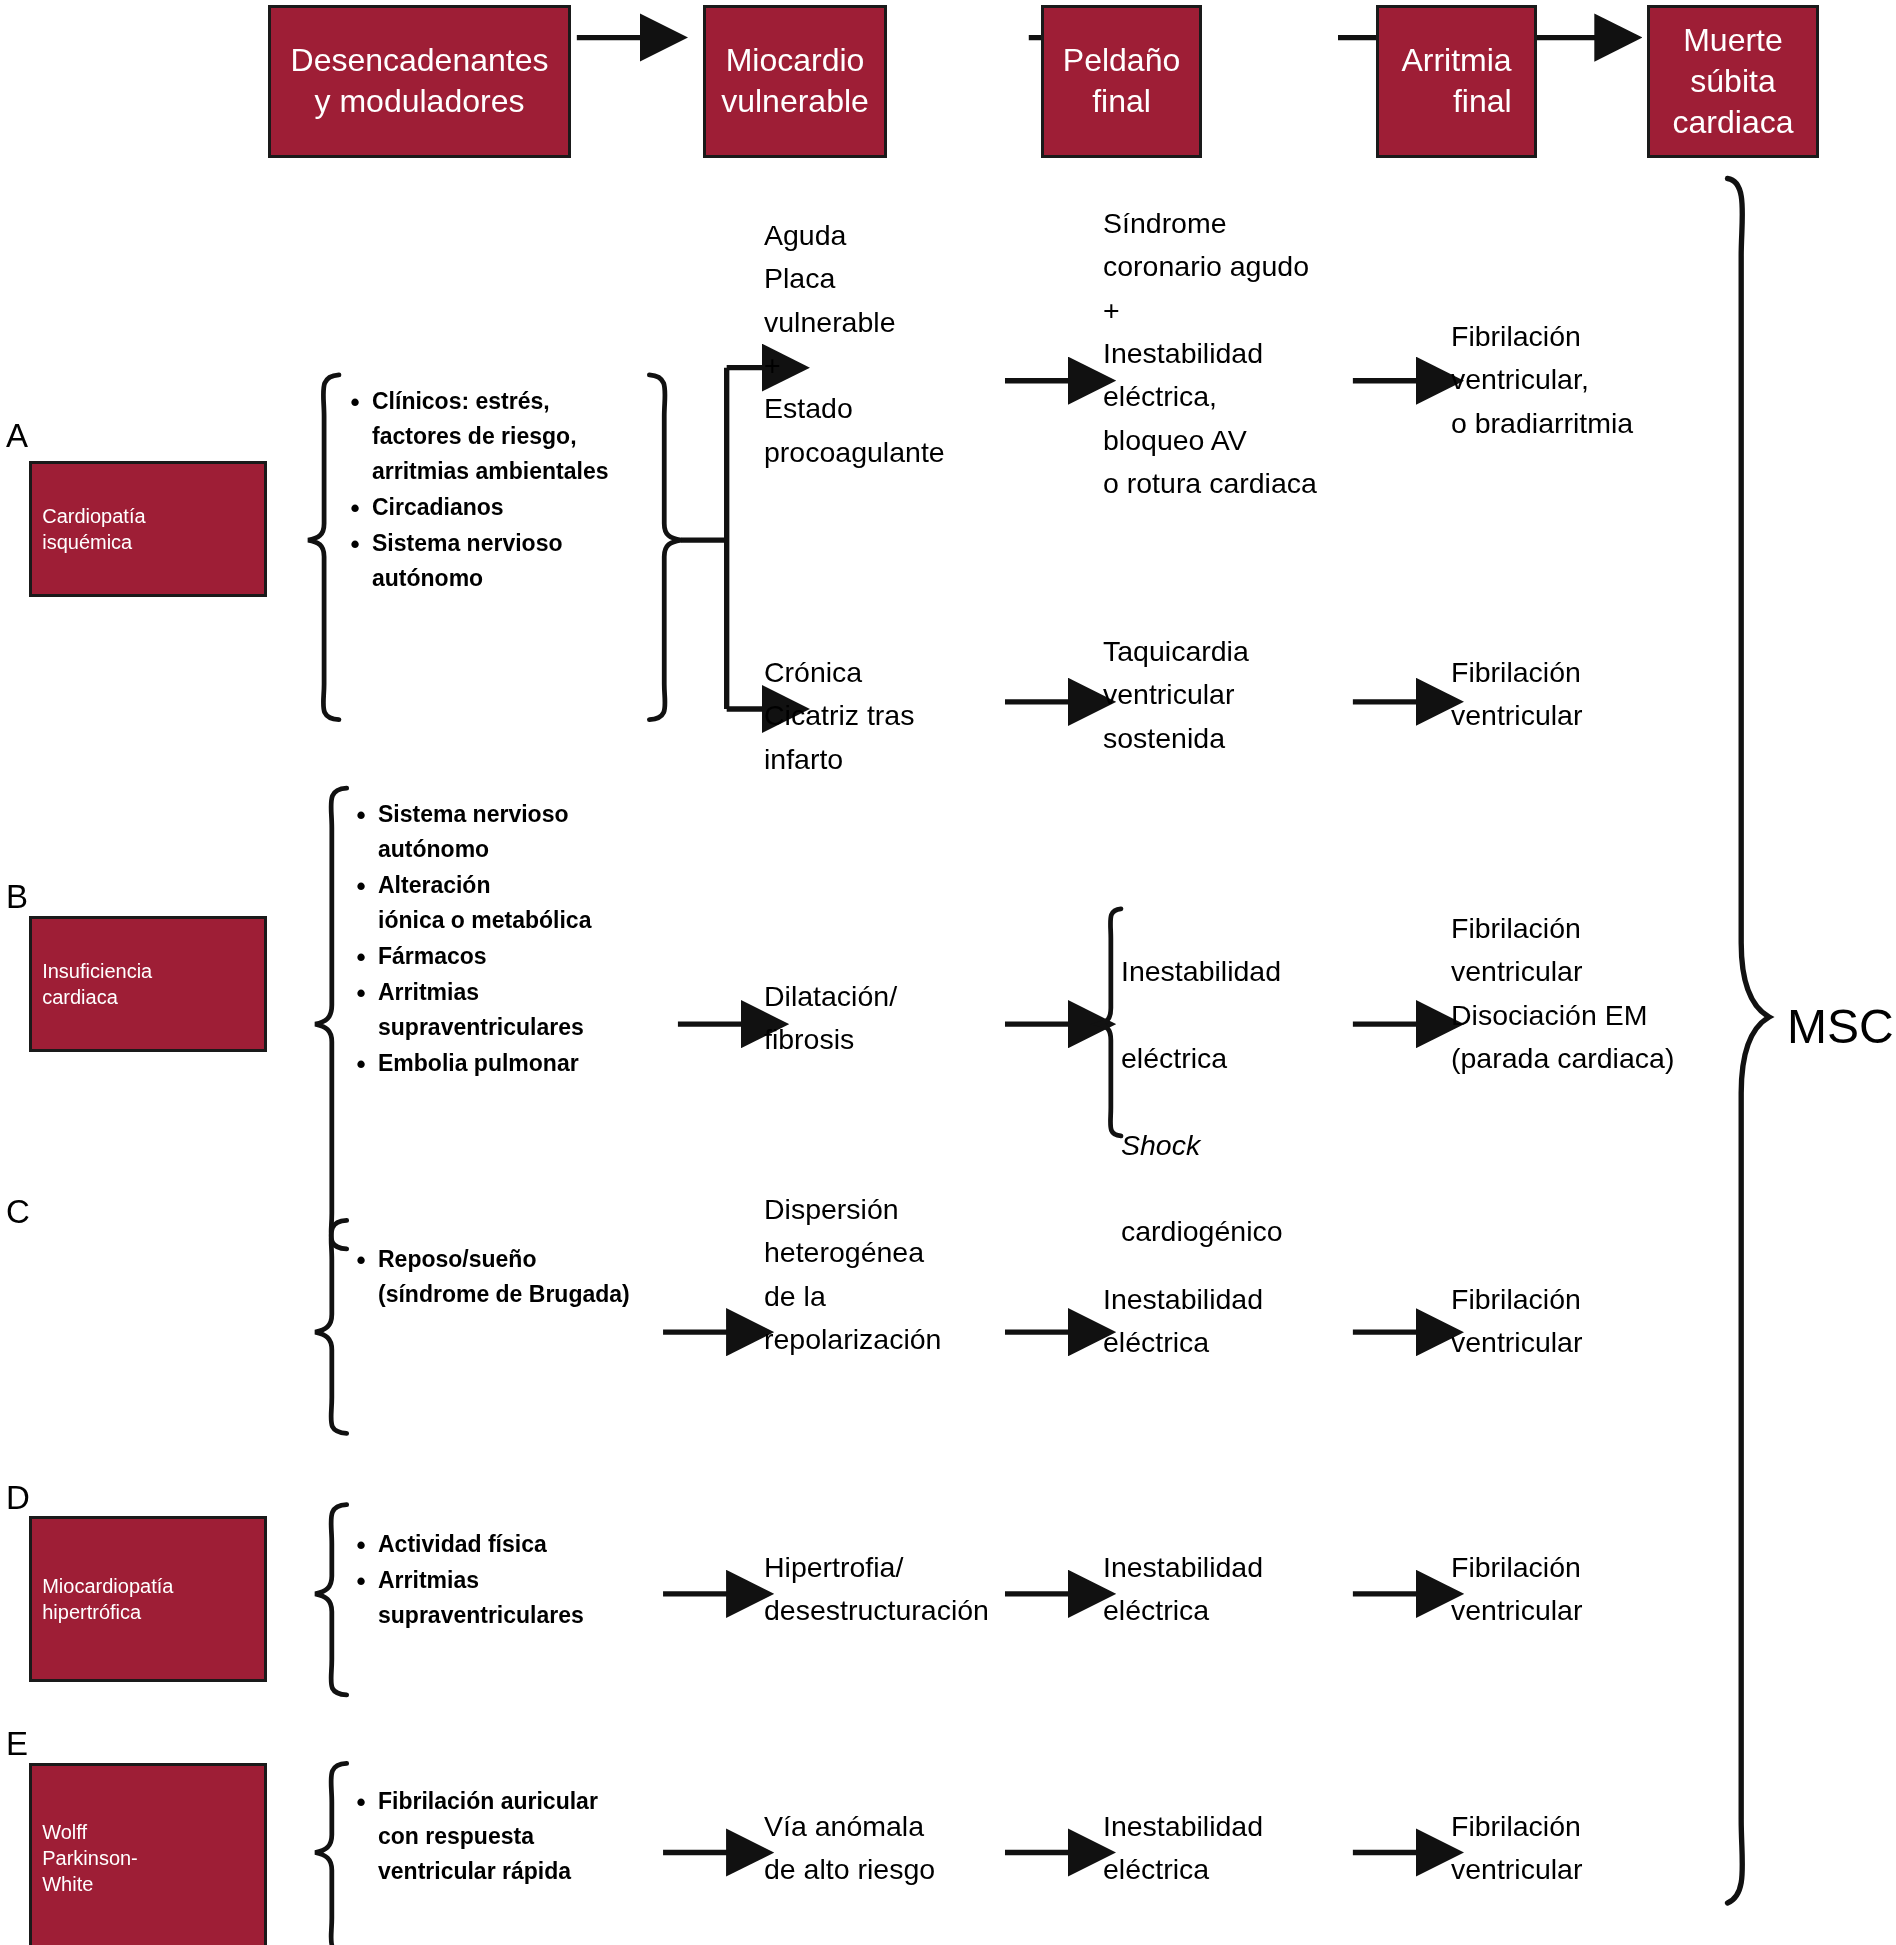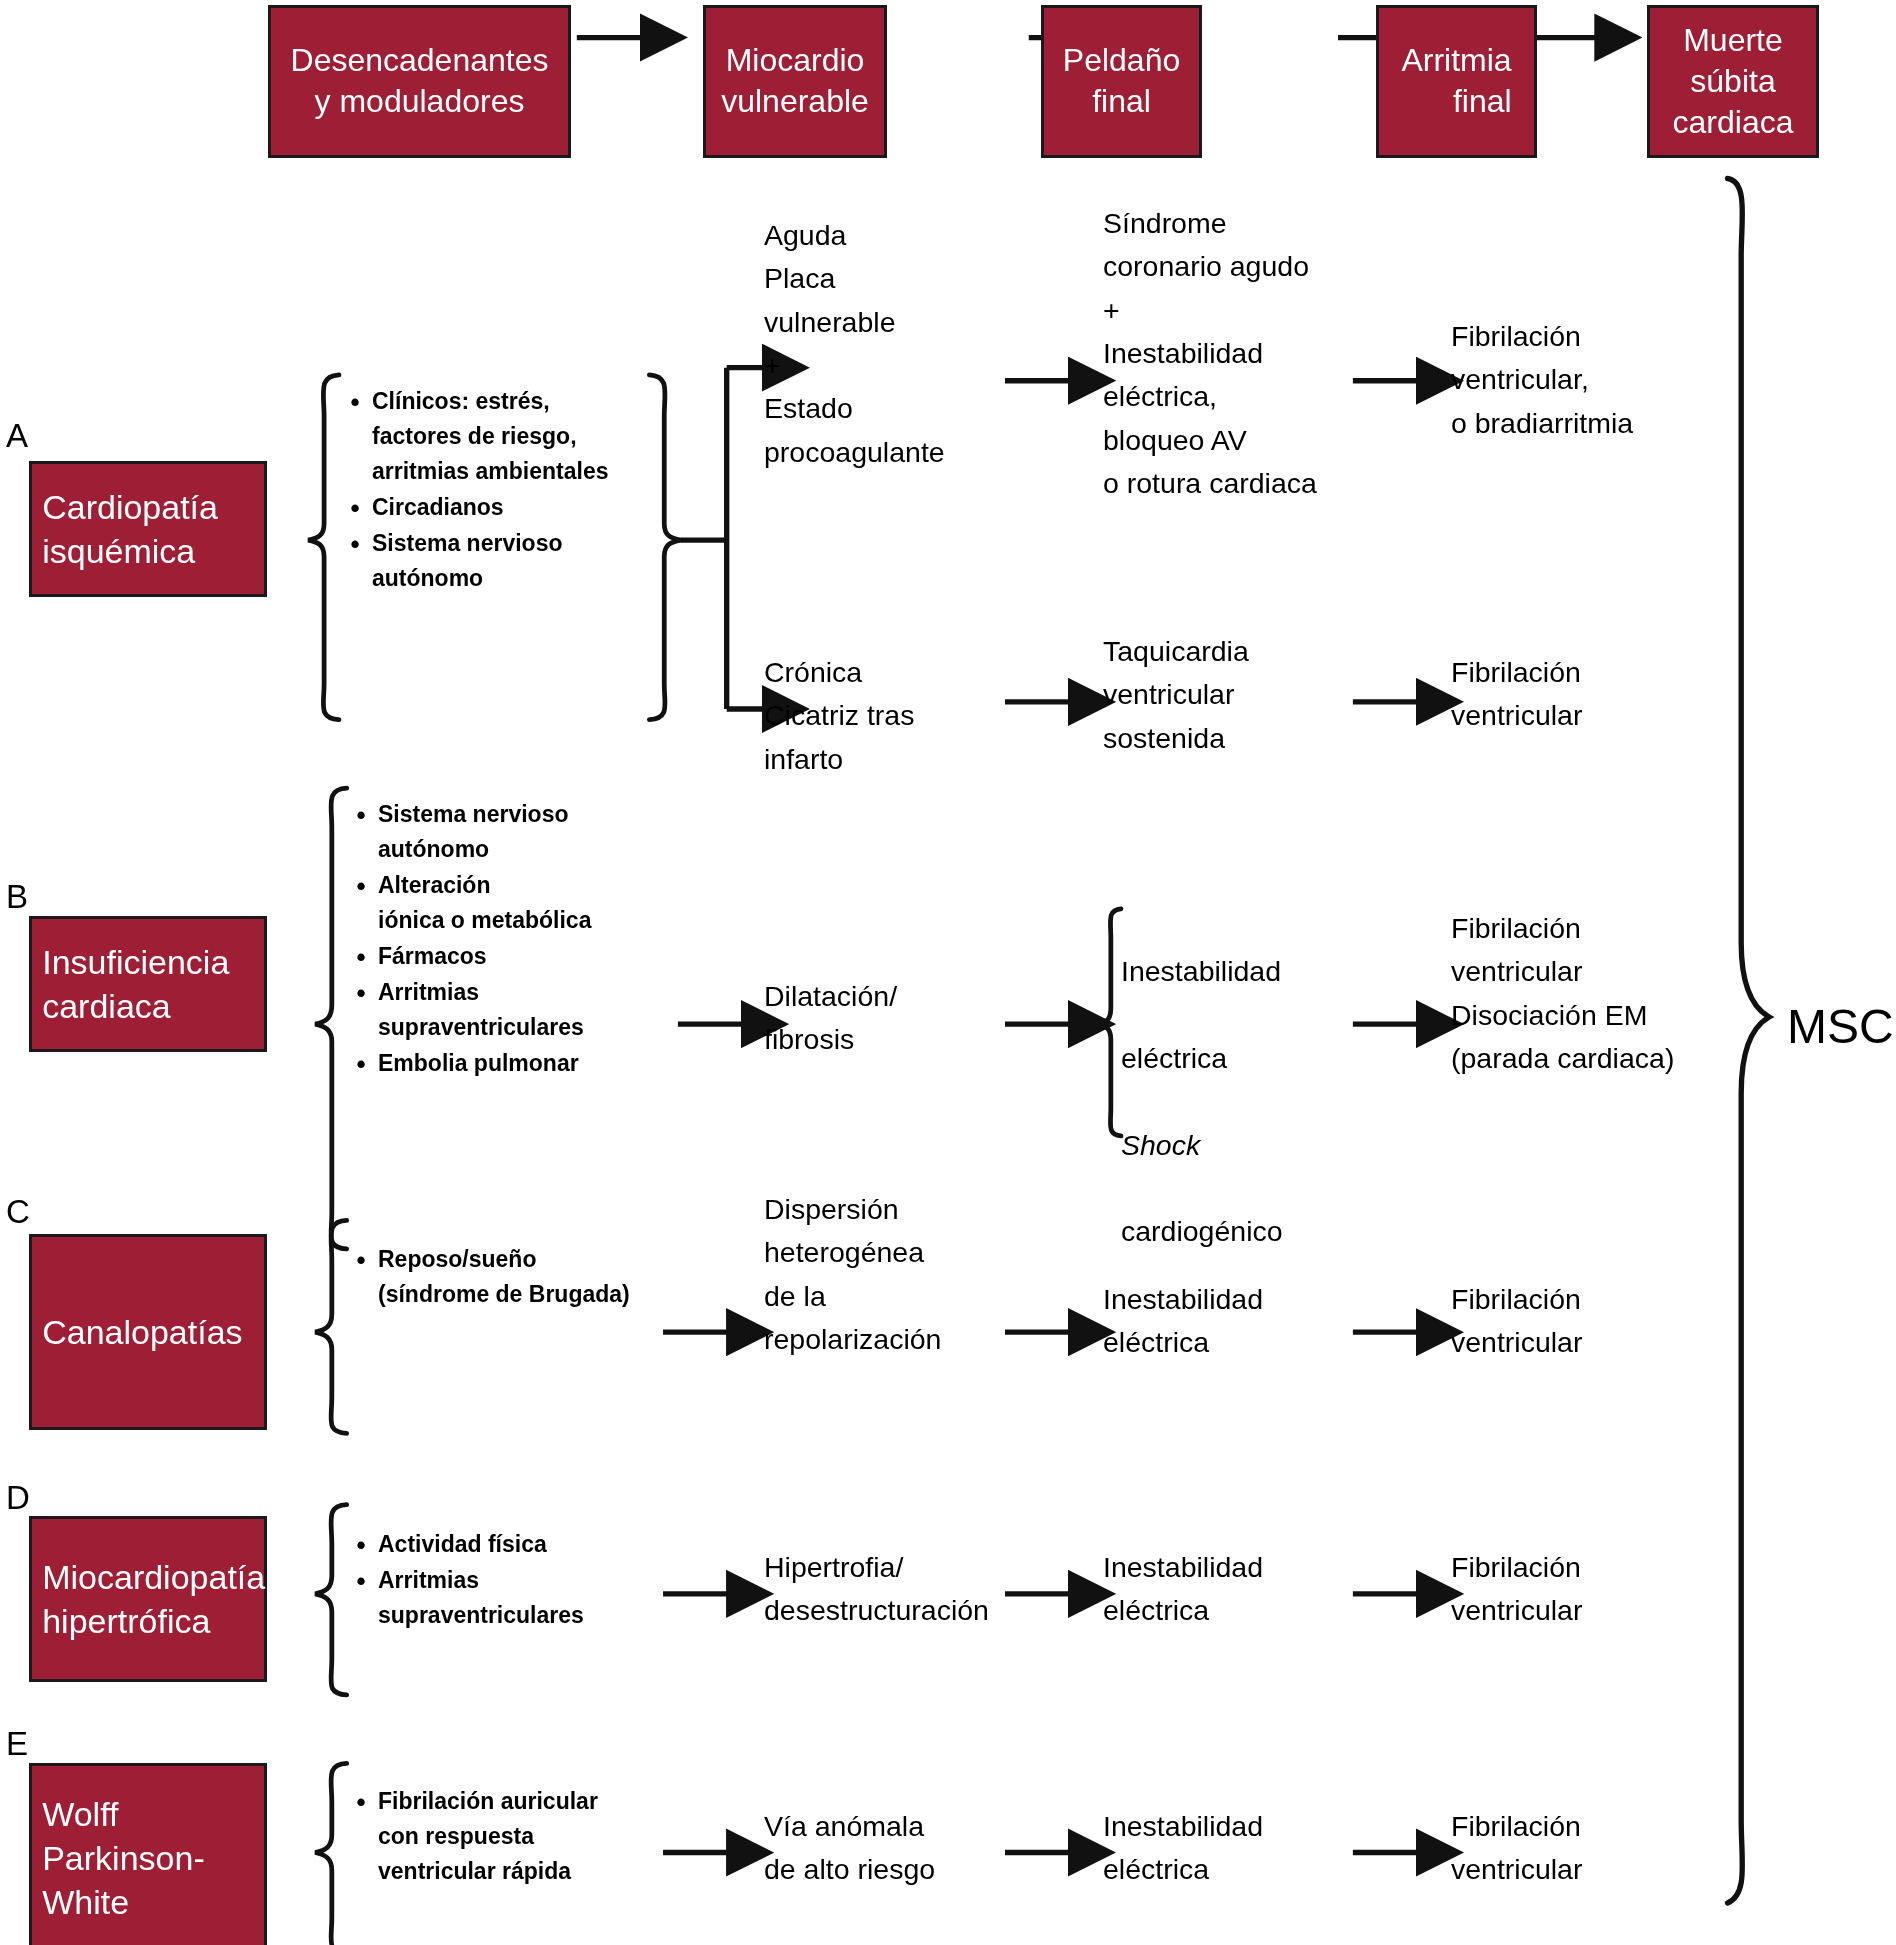--- a/index.html
+++ b/index.html
@@ -39,21 +39,21 @@
   
   .catbox {
     position: absolute;
     background: #9E1E36;
     border: 3px solid #1a1a1a;
     color: #ffffff;
     display: flex;
     align-items: center;
     justify-content: flex-start;
     text-align: left;
-    font-size: 34px;
+    font-size: 20px;
     line-height: 1.3;
     box-sizing: border-box;
     padding: 2.4px 10.7px;
     white-space: pre-line;
   }
 
   
   .txt {
     position: absolute;
     font-size: 28.5px;
@@ -263,21 +263,20 @@
     <span class="ital">Shock</span><br>
     <span>cardiogénico</span>
   </div>
 
   <div class="txt" style="left:1451px; top:907px; width:309px;">Fibrilación
 ventricular
 Disociación EM
 (parada cardiaca)</div>
 
   <div class="secletter" style="left:6px; top:1195px;">C</div>
-  <div class="catbox" style="left:28.5px; top:1234px; width:238px; height:196px;">Canalopatías</div>
 
   <div class="bullets" style="left:354px; top:1242px; width:333px;">
     <span class="bi">Reposo/sueño
 (síndrome de Brugada)</span>
   </div>
 
   <div class="txt" style="left:764px; top:1168px; width:250px;margin-top:20px;">Dispersión
 heterogénea
 de la
 repolarización</div>

